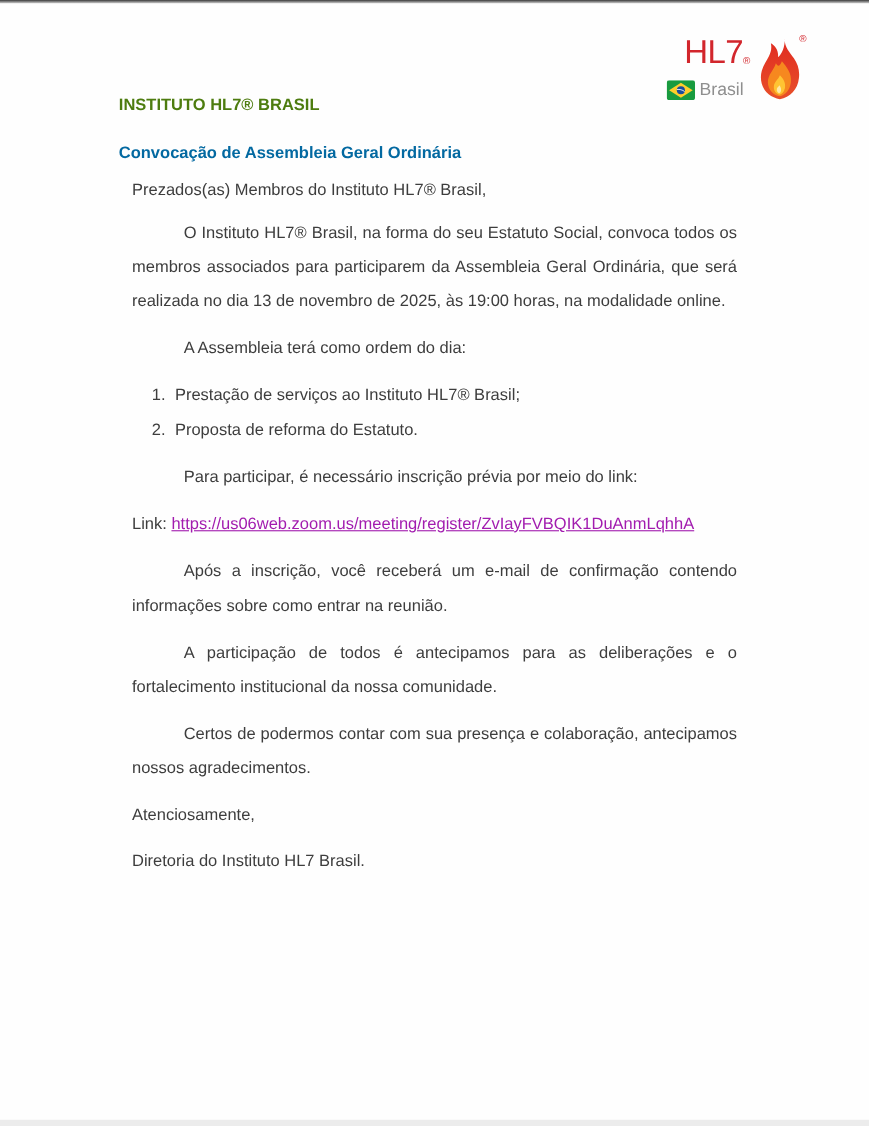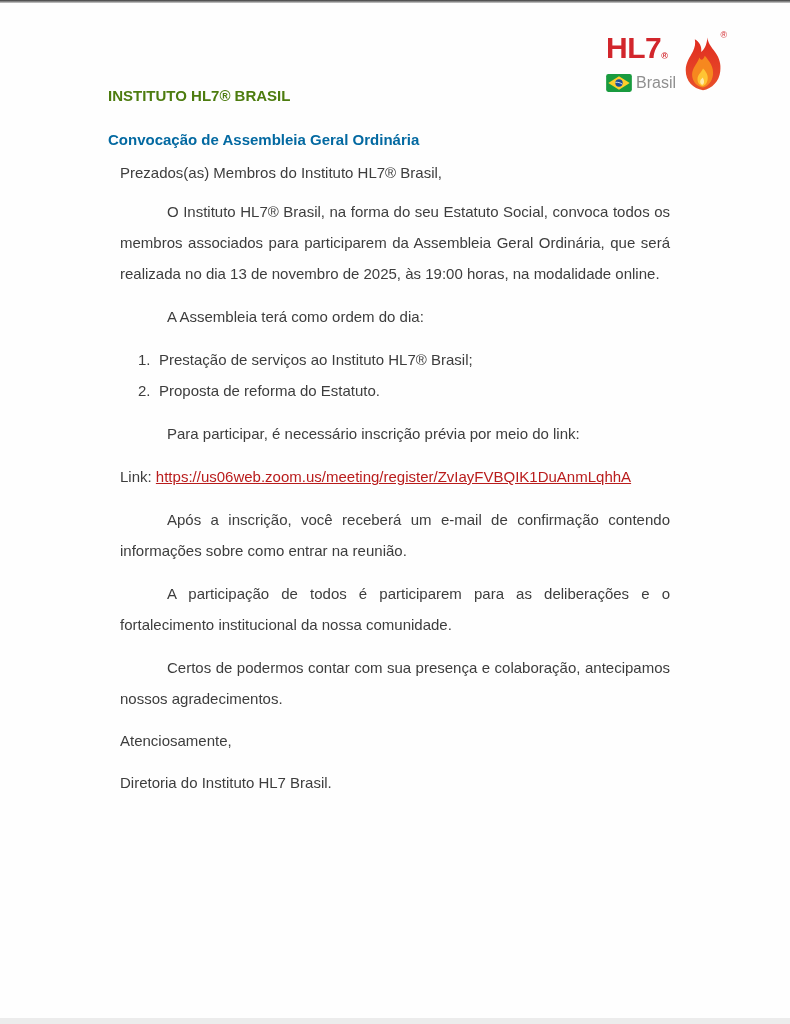--- a/index.html
+++ b/index.html
@@ -20,22 +20,22 @@
     position: absolute; bottom: 0; left: 0; right: 0; height: 6px;
     background: #ececec;
   }
 
   
   .logo {
     position: absolute; top: 33px; left: 606px;
     display: flex; align-items: flex-start; gap: 7px;
   }
   .logo-hl7 {
-    color: #D2262C; font-weight: bold; font-size: 30px; line-height: 30px;
-    letter-spacing: -0.5px; white-space: nowrap;
+    color: #D2262C; font-weight: normal; font-size: 30px; line-height: 30px;
+    letter-spacing: -0.5px; white-space: nowrap; margin-left: 16px;
   }
   .logo-reg { font-size: 9px; vertical-align: -1px; letter-spacing: 0; }
   .logo-sub { display: flex; align-items: center; gap: 4px; margin-top: 3px; }
   .flag svg { width: 26px; height: 18px; display: block; }
   .logo-brasil { color: #8f8f8f; font-size: 16px; line-height: 18px; }
   .flame-wrap { position: relative; width: 40px; height: 60px; margin-top: 0; }
   .flame-wrap svg { width: 40px; height: 60px; display: block; }
   .flame-reg { position: absolute; top: -3px; right: -4px; color: #D2262C; font-size: 9px; }
 
   
@@ -52,21 +52,21 @@
   .indent { text-indent: 47px; }
   .left { text-align: left; }
   .p1 { margin-top: 64px; }
   .agenda-intro { margin-top: 9px; }
   .agenda { margin-top: 11px; }
   .agenda-item { display: flex; line-height: 31px; }
   .agenda-num { margin-left: 30px; width: 21px; flex: 0 0 auto; }
   .agenda-text { flex: 1; }
   .register { margin-top: 12px; }
   .link-line { margin-top: 19px; line-height: 31px; }
-  .zoom-link { color: #b91c1c; text-decoration: underline; }
+  .zoom-link { color: #a21caf; text-decoration: underline; }
   .p2 { margin-top: 10px; }
   .p3 { margin-top: 7px; }
   .p4 { margin-top: 10px; }
   .closing { margin-top: 56px; line-height: 30px; }
   .signature { margin-top: 2px; line-height: 30px; }
 </style>
 </head>
 <body>
 
 <div class="page">
@@ -125,21 +125,21 @@
         <span class="agenda-text">Proposta de reforma do Estatuto.</span>
       </div>
     </div>
 
     <p class="para indent left register">Para participar, é necessário inscrição prévia por meio do link:</p>
 
     <p class="link-line"><span>Link: </span><a class="zoom-link" href="#">https://us06web.zoom.us/meeting/register/ZvIayFVBQIK1DuAnmLqhhA</a></p>
 
     <p class="para indent p2">Após a inscrição, você receberá um e-mail de confirmação contendo informações sobre como entrar na reunião.</p>
 
-    <p class="para indent p3">A participação de todos é participarem para as deliberações e o fortalecimento institucional da nossa comunidade.</p>
+    <p class="para indent p3">A participação de todos é antecipamos para as deliberações e o fortalecimento institucional da nossa comunidade.</p>
 
     <p class="para indent p4">Certos de podermos contar com sua presença e colaboração, antecipamos nossos agradecimentos.</p>
 
     <p class="closing">Atenciosamente,</p>
     <p class="signature">Diretoria do Instituto HL7 Brasil.</p>
   </div>
 
   <div class="scan-edge-bottom"></div>
 </div>
 

